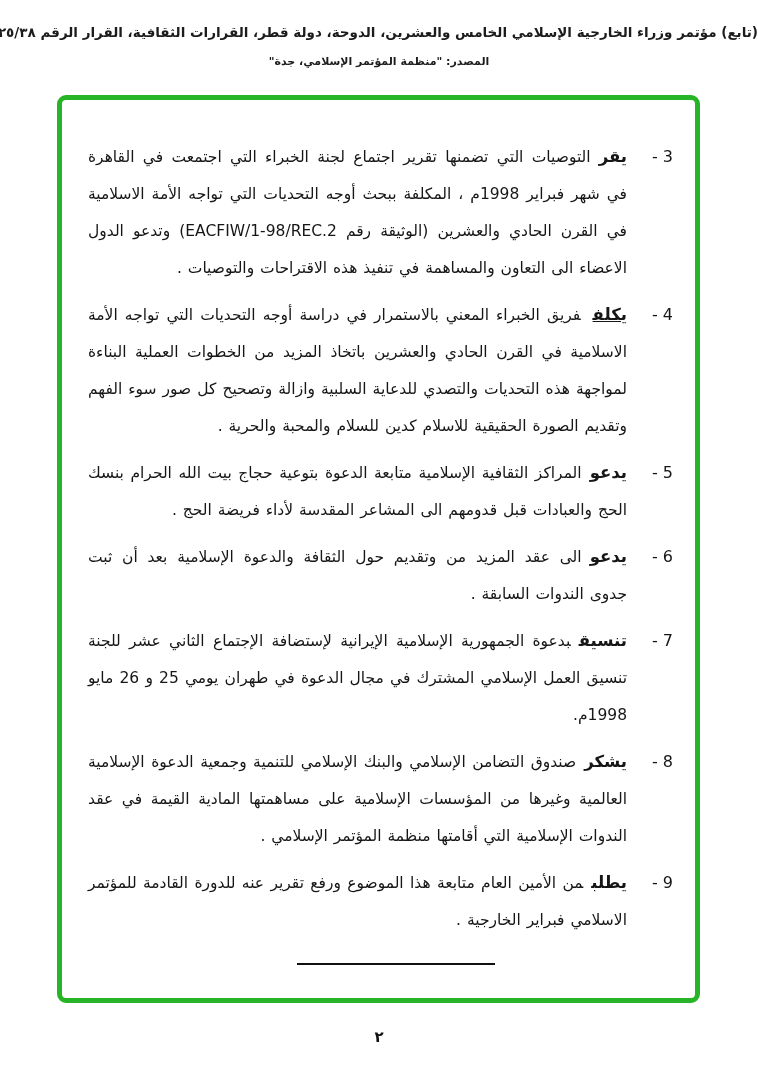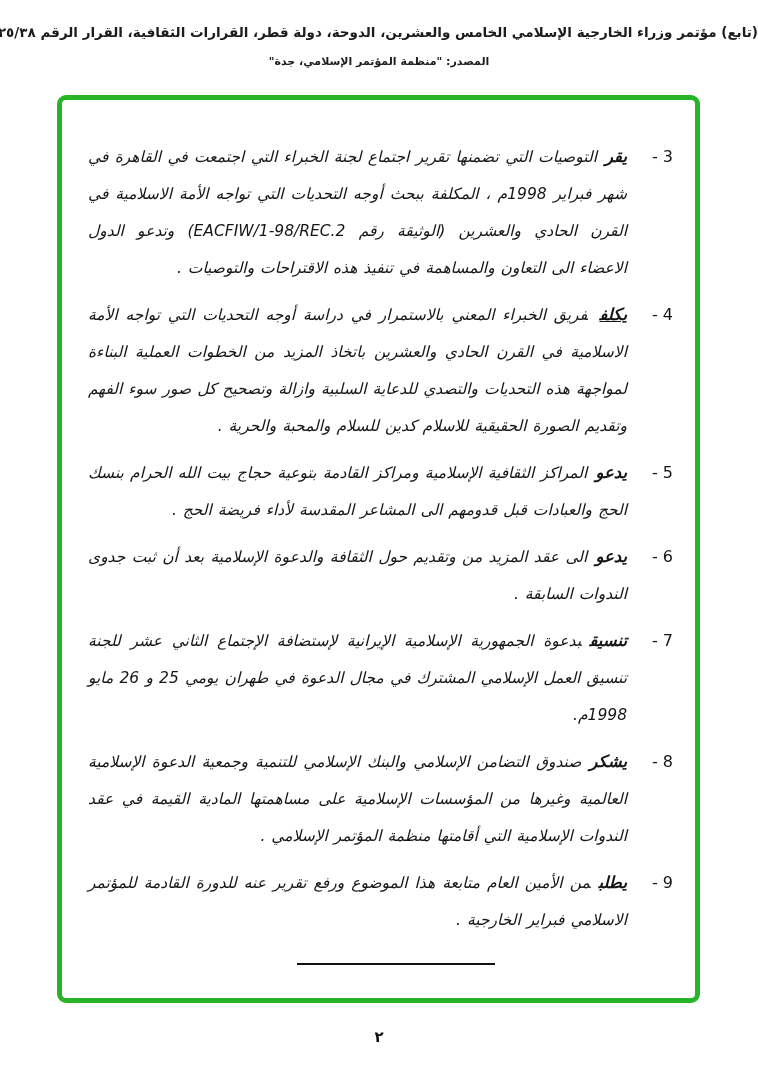--- a/index.html
+++ b/index.html
@@ -68,21 +68,20 @@
     line-height: 37px;
     white-space: nowrap;
   }
   .body {
     flex: 1;
     margin: 0;
     font-size: 15.5px;
     line-height: 37px;
     text-align: justify;
     word-spacing: 1px;
-    font-style: italic;
   }
   .lead {
     font-weight: bold;
     font-size: 16.5px;
     margin-left: 8px;
   }
   .lead.underlined { text-decoration: underline; margin-left: 12px; }
   .divider {
     border: none;
     border-top: 2px solid #111111;
@@ -118,21 +117,21 @@
         <p class="body"><span class="lead">يقر</span><span>التوصيات التي تضمنها تقرير اجتماع لجنة الخبراء التي اجتمعت في القاهرة في شهر فبراير 1998م ، المكلفة ببحث أوجه التحديات التي تواجه الأمة الاسلامية في القرن الحادي والعشرين (الوثيقة رقم EACFIW/1-98/REC.2) وتدعو الدول الاعضاء الى التعاون والمساهمة في تنفيذ هذه الاقتراحات والتوصيات .</span></p>
       </div>
 
       <div class="para">
         <span class="num">4 -</span>
         <p class="body"><span class="lead underlined">يكلف</span><span>فريق الخبراء المعني بالاستمرار في دراسة أوجه التحديات التي تواجه الأمة الاسلامية في القرن الحادي والعشرين باتخاذ المزيد من الخطوات العملية البناءة لمواجهة هذه التحديات والتصدي للدعاية السلبية وازالة وتصحيح كل صور سوء الفهم وتقديم الصورة الحقيقية للاسلام كدين للسلام والمحبة والحرية .</span></p>
       </div>
 
       <div class="para">
         <span class="num">5 -</span>
-        <p class="body"><span class="lead">يدعو</span><span>المراكز الثقافية الإسلامية ومراكز القادمة بتوعية حجاج بيت الله الحرام بنسك الحج والعبادات قبل قدومهم الى المشاعر المقدسة لأداء فريضة الحج .</span></p>
+        <p class="body"><span class="lead">يدعو</span><span>المراكز الثقافية الإسلامية متابعة الدعوة بتوعية حجاج بيت الله الحرام بنسك الحج والعبادات قبل قدومهم الى المشاعر المقدسة لأداء فريضة الحج .</span></p>
       </div>
 
       <div class="para">
         <span class="num">6 -</span>
         <p class="body"><span class="lead">يدعو</span><span>الى عقد المزيد من وتقديم حول الثقافة والدعوة الإسلامية بعد أن ثبت جدوى الندوات السابقة .</span></p>
       </div>
 
       <div class="para">
         <span class="num">7 -</span>
         <p class="body"><span class="lead">تنسيق</span><span>بدعوة الجمهورية الإسلامية الإيرانية لإستضافة الإجتماع الثاني عشر للجنة تنسيق العمل الإسلامي المشترك في مجال الدعوة في طهران يومي 25 و 26 مايو 1998م.</span></p>

